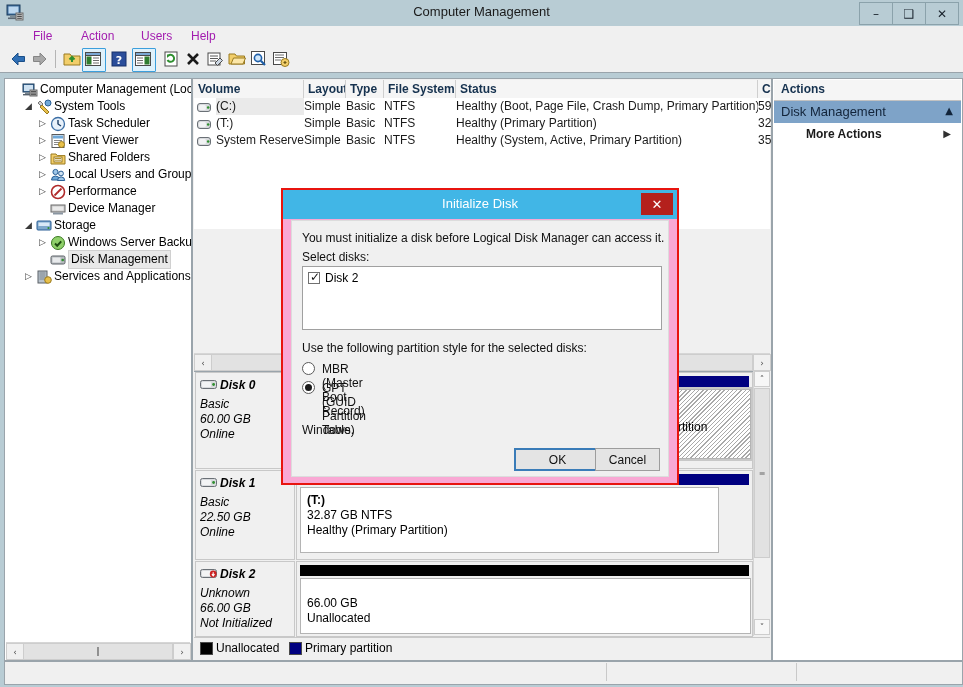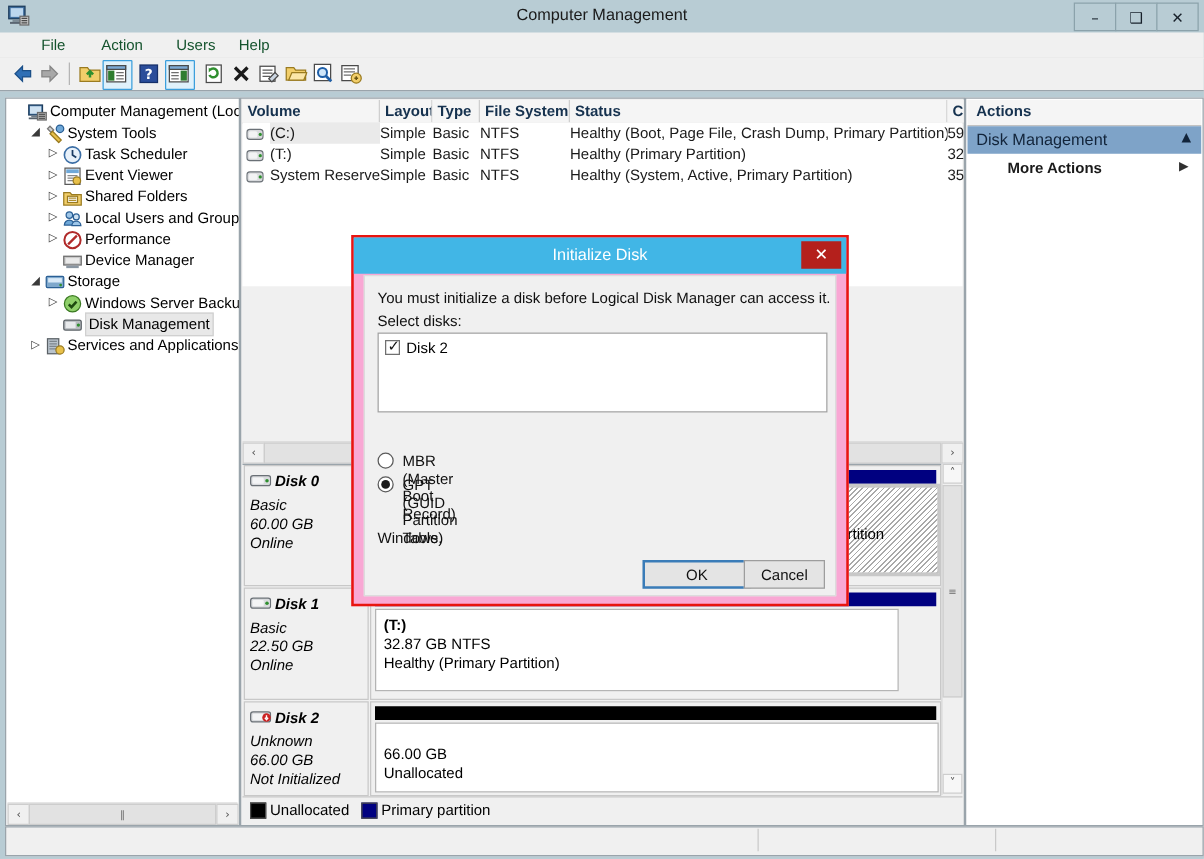--- a/index.html
+++ b/index.html
@@ -18,21 +18,21 @@
   #title-text{position:absolute;left:0;top:4px;width:963px;text-align:center;font-size:13px;color:#1a1a1a;}
   .winbtn{position:absolute;top:2px;width:32px;height:21px;border:1px solid #8ba2ab;background:#b8ccd4;
           display:flex;align-items:center;justify-content:center;font-size:12px;color:#17202a;}
   #btn-min{left:859px;}
   #btn-max{left:892px;}
   #btn-close{left:925px;}
   .winbtn span{line-height:1;font-family:"DejaVu Sans",sans-serif;}
 
   
   #menubar{position:absolute;left:0;top:26px;width:963px;height:20px;background:#f0f0f0;border-bottom:1px solid #dcdcdc;}
-  .menuitem{position:absolute;top:3px;height:15px;font-size:12px;color:#14532d;padding:0 5px;}
+  .menuitem{position:absolute;top:3px;height:15px;font-size:12px;color:#a21caf;padding:0 5px;}
   
   #toolbar{position:absolute;left:0;top:46px;width:963px;height:26px;background:#f0f0f0;border-bottom:1px solid #9aa4ab;}
   .tbicon{position:absolute;top:4px;width:18px;height:18px;}
   .tbsep{position:absolute;top:4px;width:1px;height:18px;background:#b5b5b5;}
   .tbbox{position:absolute;top:2px;width:22px;height:22px;border:1px solid #3c9fdc;background:#dff1fb;border-radius:1px;}
 
   
   #tree-pane{position:absolute;left:4px;top:78px;width:186px;height:581px;background:#fff;border:1px solid #9aa4ab;overflow:hidden;}
   #mid-pane{position:absolute;left:192px;top:78px;width:578px;height:581px;background:#f0f0f0;border:1px solid #9aa4ab;overflow:hidden;}
   #actions-pane{position:absolute;left:772px;top:78px;width:189px;height:581px;background:#fff;border:1px solid #9aa4ab;overflow:hidden;}
@@ -504,20 +504,21 @@
 
       <div id="disk-list">
         <div class="item">
           <span class="cbx">
               <span class="ck">✓</span>
             </span>
           <span style="margin-left:17px">Disk 2</span>
         </div>
       </div>
 
+      <div class="dtext" style="left:10px;top:120px">Use the following partition style for the selected disks:</div>
 
       <div style="position:absolute;left:10px;top:140px;height:17px">
         <span class="radio" style="left:0;top:1px"></span>
         <span class="dtext" style="left:20px;top:1px">MBR (Master Boot Record)</span>
       </div>
       <div style="position:absolute;left:10px;top:159px;height:17px">
         <span class="radio" style="left:0;top:1px">
             <span class="dot"></span>
           </span>
         <span class="dtext" style="left:20px;top:1px">GPT (GUID Partition Table)</span>

